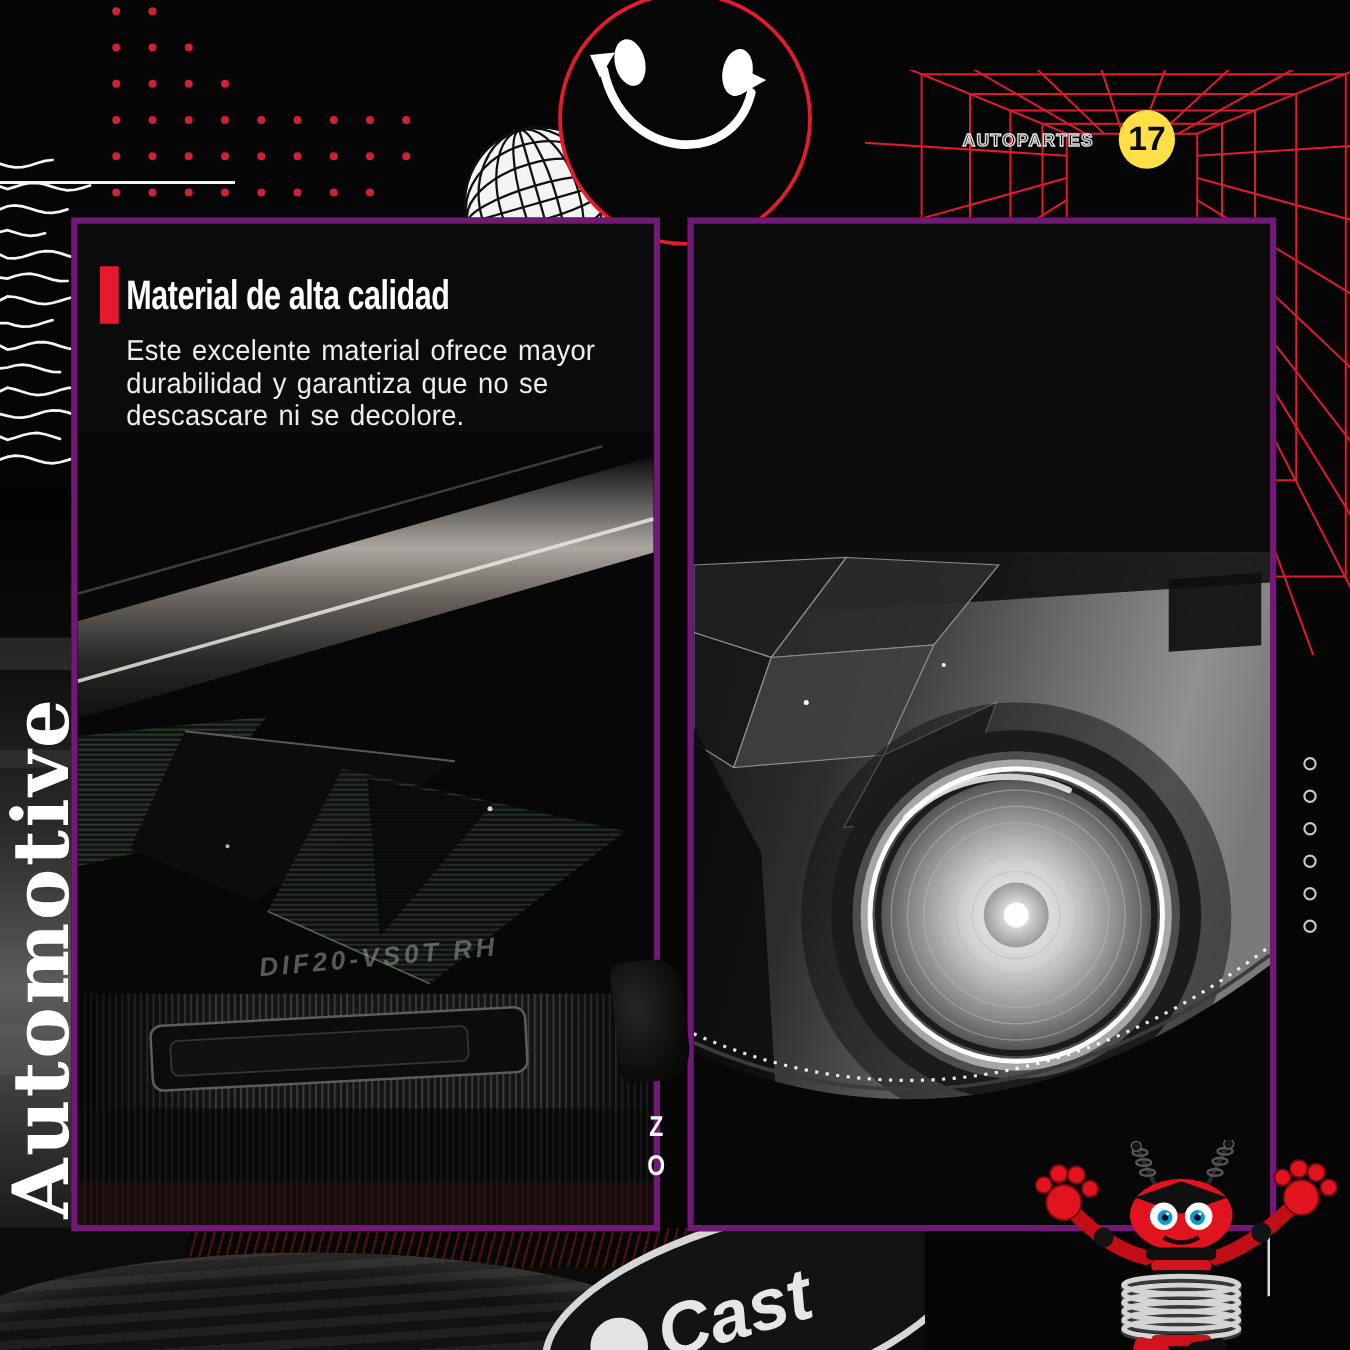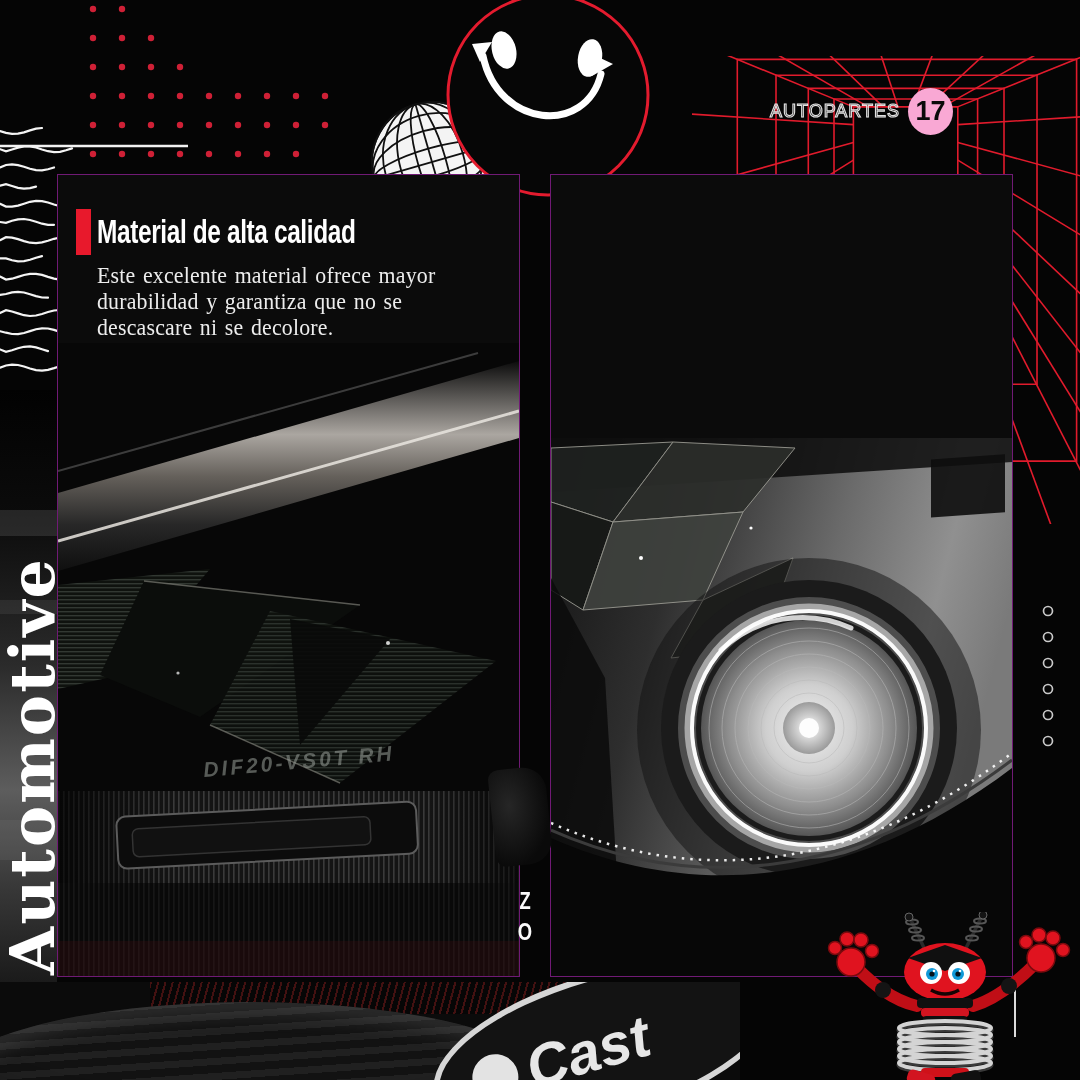--- a/index.html
+++ b/index.html
@@ -26,46 +26,46 @@
      display:flex;align-items:center;}
   #bl-cast .c-ball{width:46px;height:46px;border-radius:50%;background:#e3e3e3;margin-left:34px;}
   #bl-cast span{font-style:italic;font-weight:bold;font-size:58px;color:#e6e6e6;margin-left:10px;}
 
   
   #side-text{left:-4px;top:1052px;transform:rotate(-90deg);transform-origin:0 0;width:572px;
      z-index:3;font-family:"DejaVu Serif",serif;font-weight:bold;font-size:62px;color:#fff;
      letter-spacing:2px;text-align:center;white-space:nowrap;}
 
   
-  .panel{position:absolute;top:174px;width:461px;height:801px;border:1px solid #701a75;
+  .panel{position:absolute;top:174px;width:461px;height:801px;border:5px solid #701a75;
      background:#0b0b0b;z-index:4;overflow:hidden;}
   #panel-left{left:57px;} #panel-right{left:550px;}
   .panel-head{display:flex;align-items:flex-start;margin:34px 0 0 18px;}
   .accent-bar{width:15px;height:46px;background:#e8192c;flex:none;}
   .panel-title{display:inline-block;transform:scaleX(.74);transform-origin:0 50%;
      font-size:33px;font-weight:bold;color:#fff;white-space:nowrap;line-height:46px;
      margin-left:6px;letter-spacing:-.5px;}
-  .panel-body{margin:8px 0 0 39px;font-family:Liberation Serif, serif;}
+  .panel-body{margin:8px 0 0 39px;}
   .panel-body-text{display:inline-block;transform:scaleX(.95);transform-origin:0 0;
      font-size:23px;line-height:26px;color:#ededed;white-space:pre-wrap;letter-spacing:.2px;
      word-spacing:2px;}
   .photo{position:absolute;left:0;bottom:0;}
 
   
   #gap-letters{left:509px;top:886px;width:32px;z-index:6;text-align:center;color:#fafafa;
      font-weight:bold;font-size:23px;line-height:31px;transform:scaleX(.8);}
   #knob{left:492px;top:768px;width:57px;height:97px;z-index:6;
      background:radial-gradient(ellipse at 32% 38%,#262626,#0a0a0a 72%);
      border-radius:10px 24px 24px 10px;transform:rotate(-6deg);}
 
   
   #brand{left:770px;top:88px;z-index:3;display:flex;align-items:center;}
-  #brand-name{font-weight:normal;font-size:18px;letter-spacing:1px;color:transparent;
+  #brand-name{font-weight:bold;font-size:14px;letter-spacing:1px;color:transparent;
      -webkit-text-stroke:1.1px #e2e2e2;}
-  #brand-badge{width:45px;height:47px;border-radius:50%;background:#f9a8d4;margin-left:8px;
+  #brand-badge{width:45px;height:47px;border-radius:50%;background:#fde047;margin-left:20px;
      display:flex;align-items:center;justify-content:center;color:#0a0a0a;
      font-weight:bold;font-size:27px;}
 
   #hang-line{left:1014px;top:979px;width:2px;height:58px;background:#dcdcdc;z-index:3;}
   #robot{left:795px;top:912px;z-index:7;}
 </style>
 </head>
 <body>
 
 <div id="stage">

